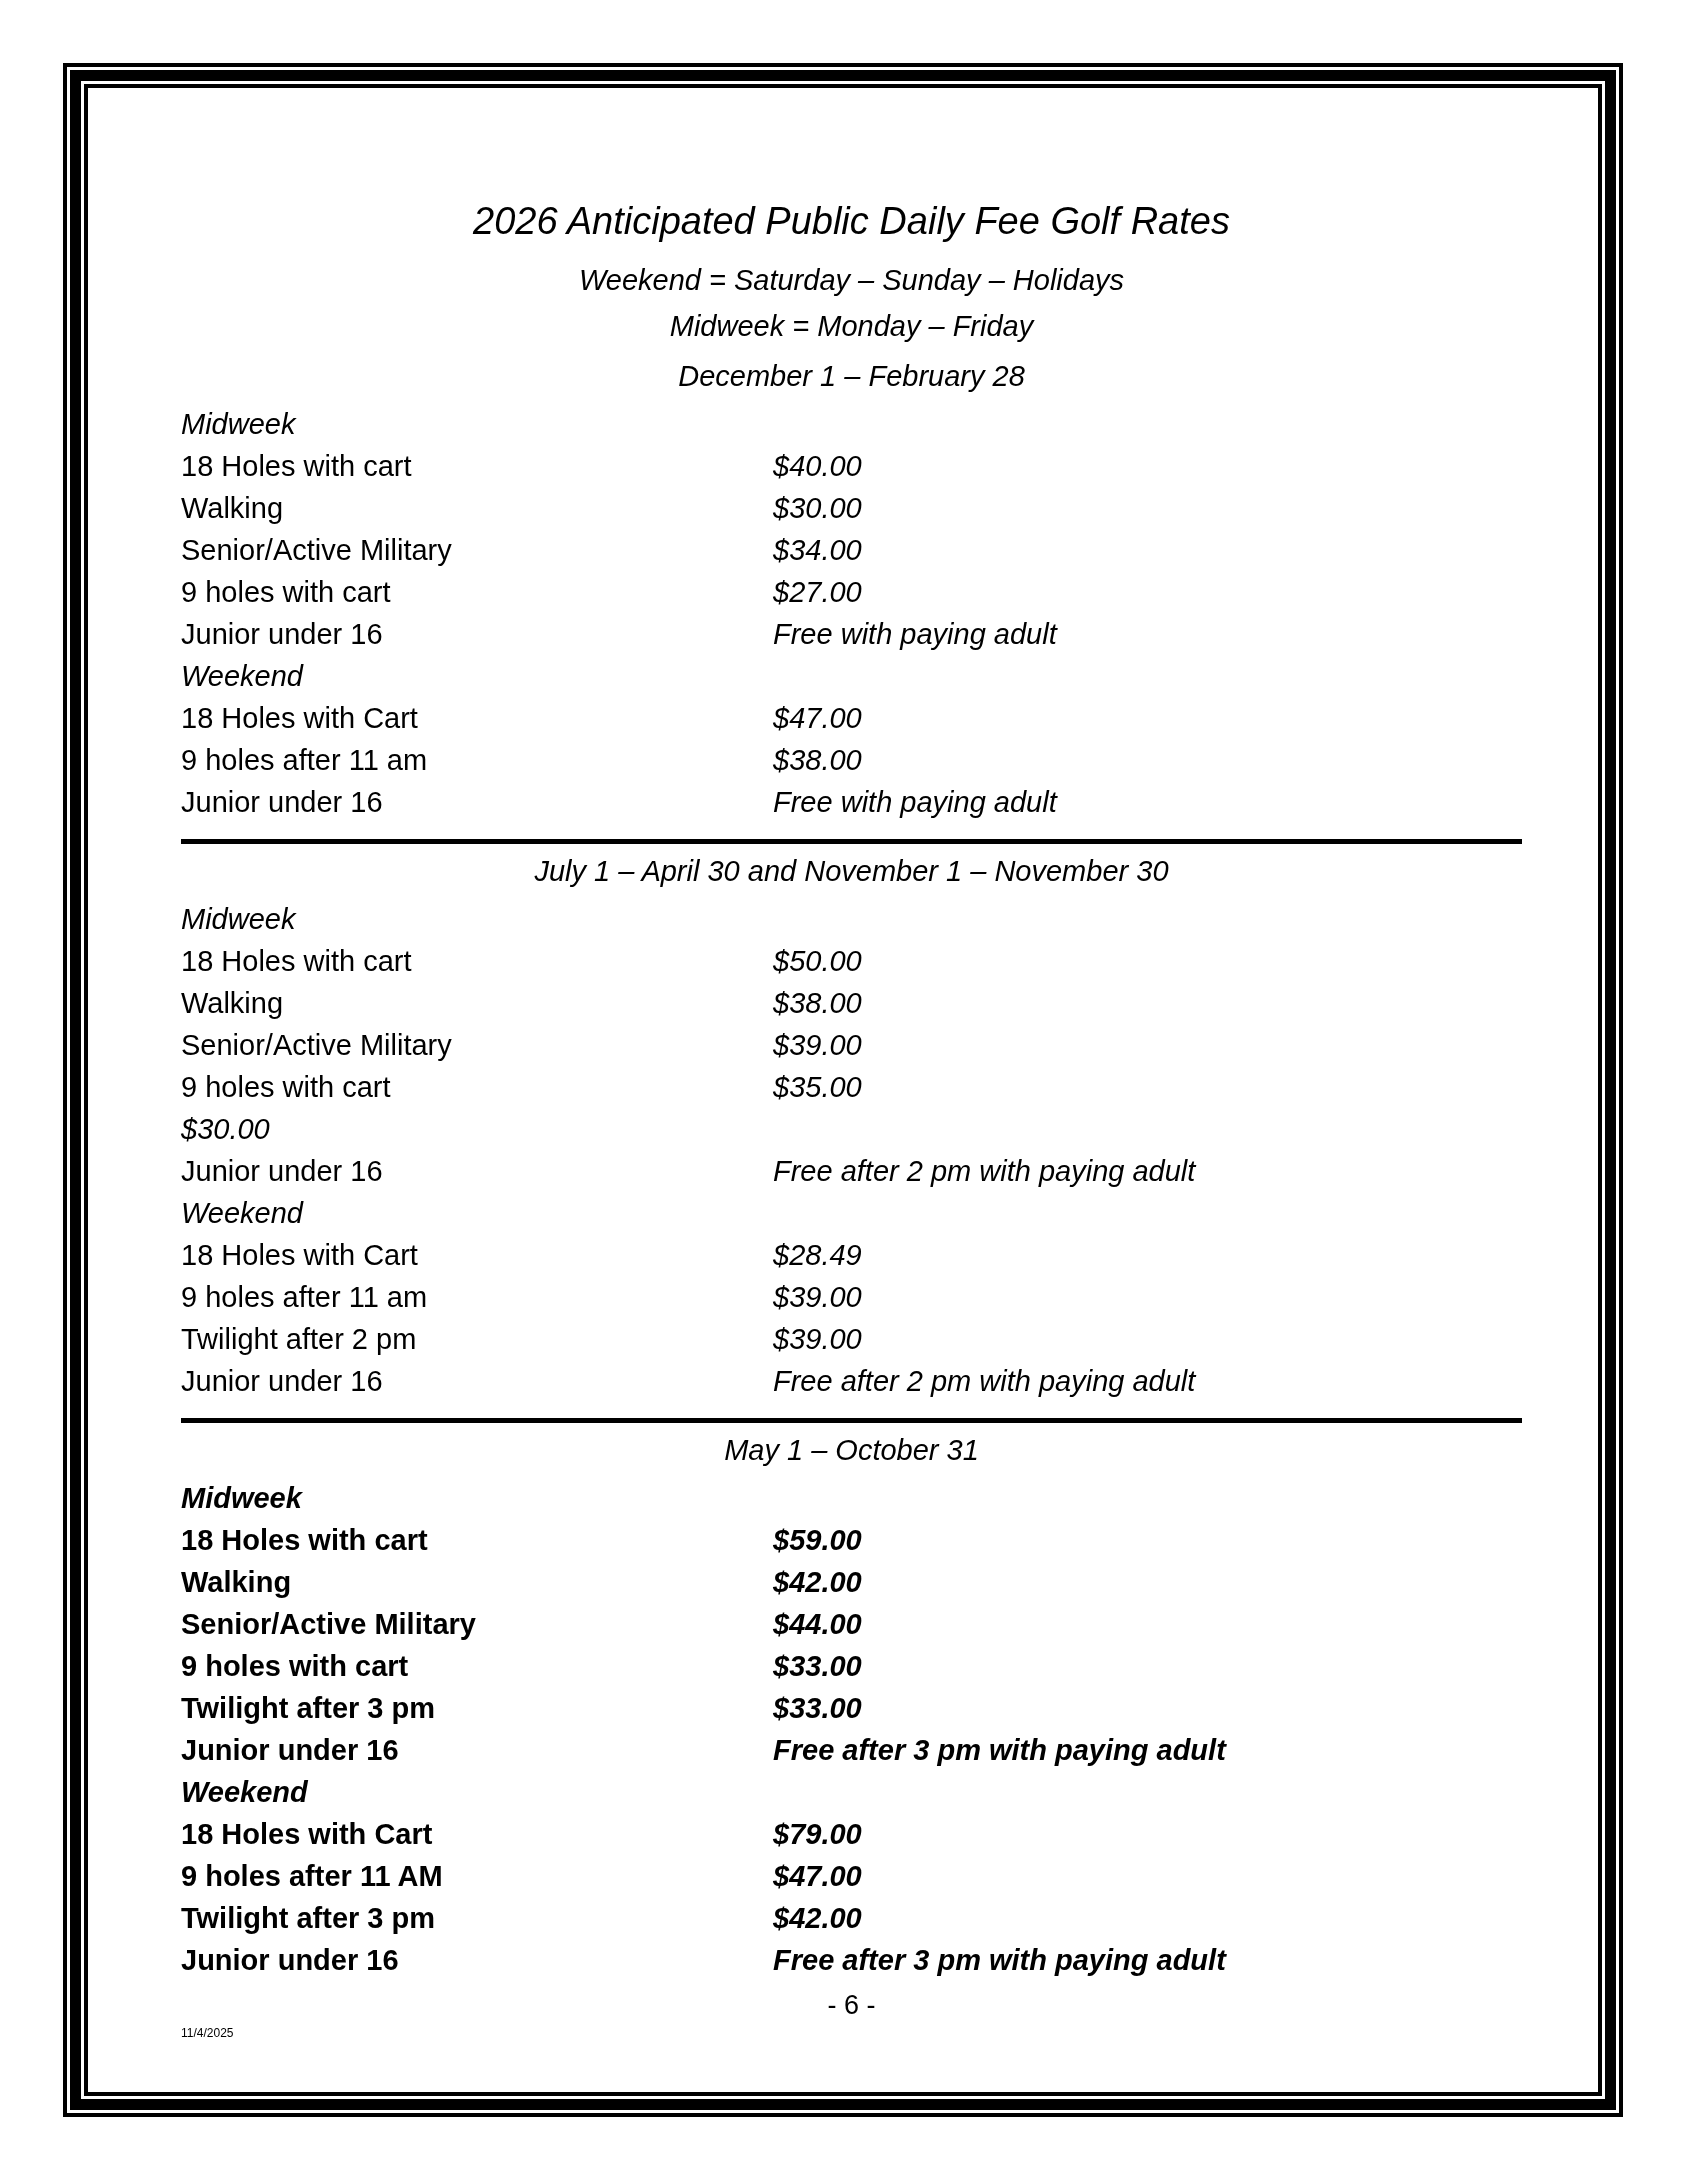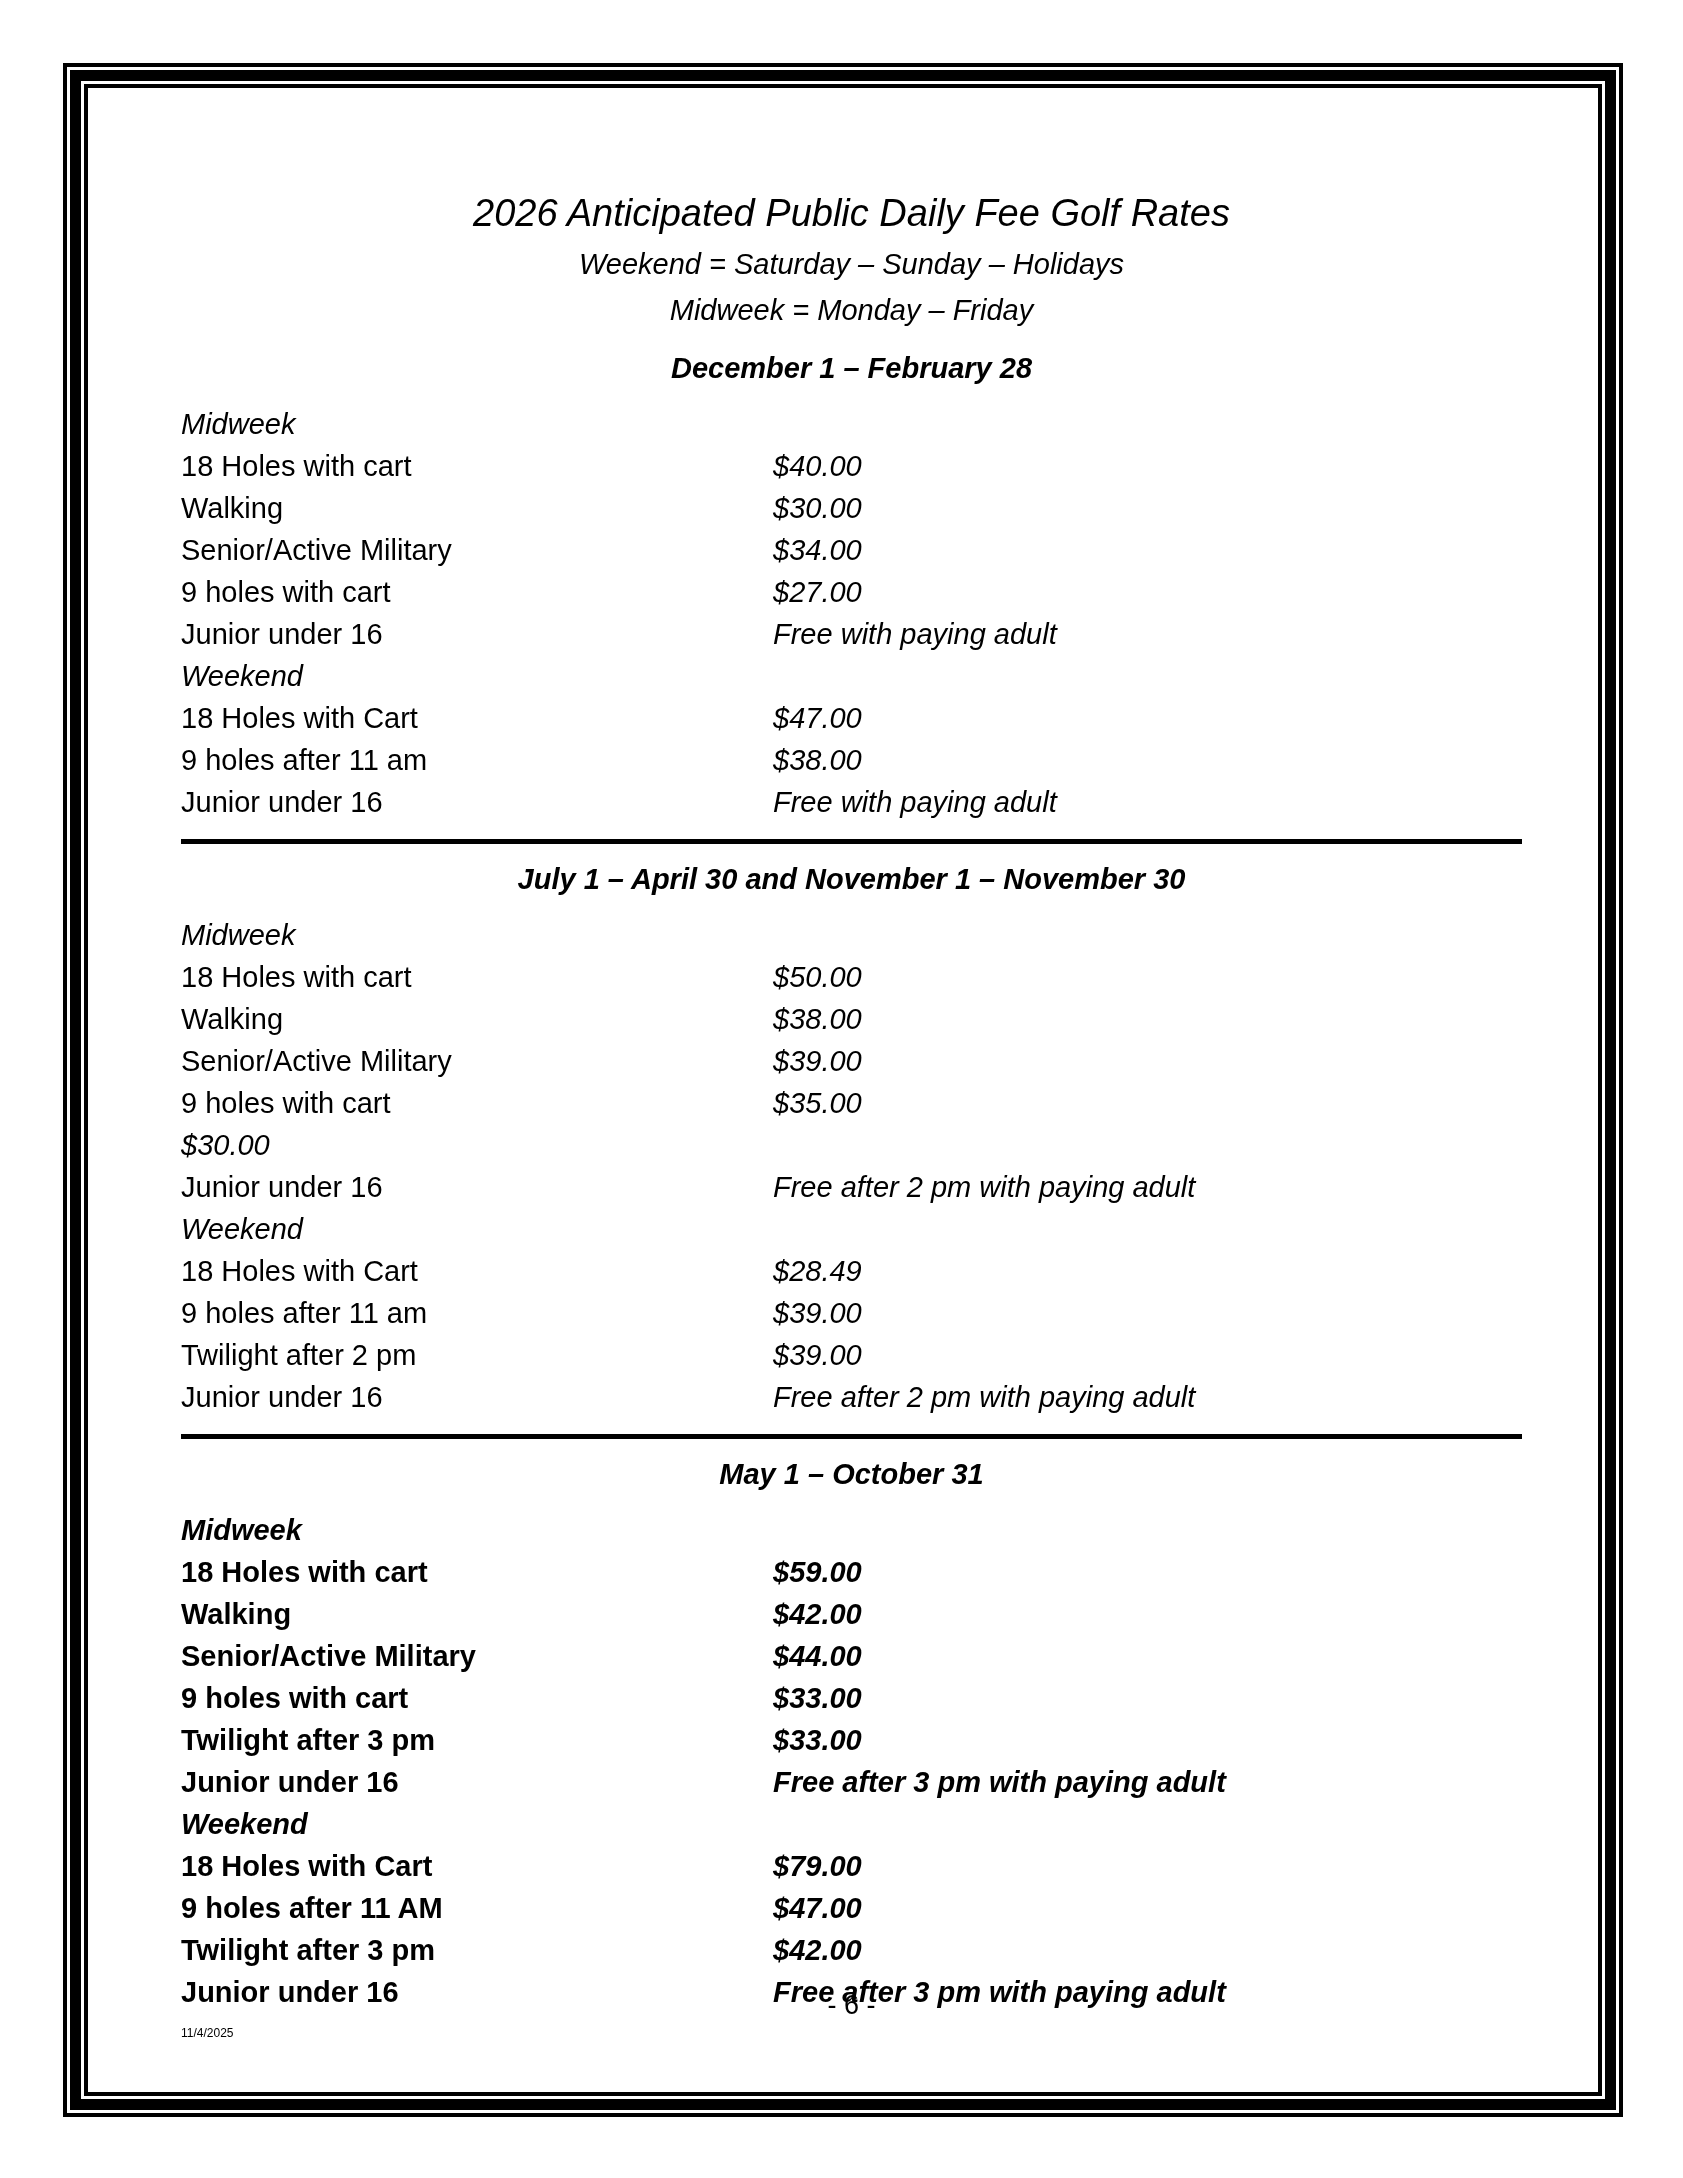--- a/index.html
+++ b/index.html
@@ -34,39 +34,39 @@
     border: 4px solid #000;
     box-sizing: border-box;
   }
   .content {
     position: absolute;
     left: 181px;
     top: 186px;
     width: 1341px;
   }
   .title {
-    margin: 0;
+    margin: 8px;
     text-align: center;
     font-style: italic;
     font-weight: 400;
     font-size: 38px;
     line-height: 55px;
     white-space: nowrap;
   }
   .subtitle {
     text-align: center;
     font-style: italic;
     font-size: 29px;
     line-height: 46px;
   }
   .date-heading {
-    margin: 12px;
-    text-align: center;
-    font-style: italic;
-    font-weight: 700;
+    margin: 4px;
+    text-align: center;
+    font-style: italic;
+    font-weight: 400;
     font-size: 29px;
     line-height: 46px;
   }
   .group-heading {
     font-style: italic;
     font-size: 29px;
     line-height: 42px;
   }
   .uline {
     text-decoration-thickness: 3px;

